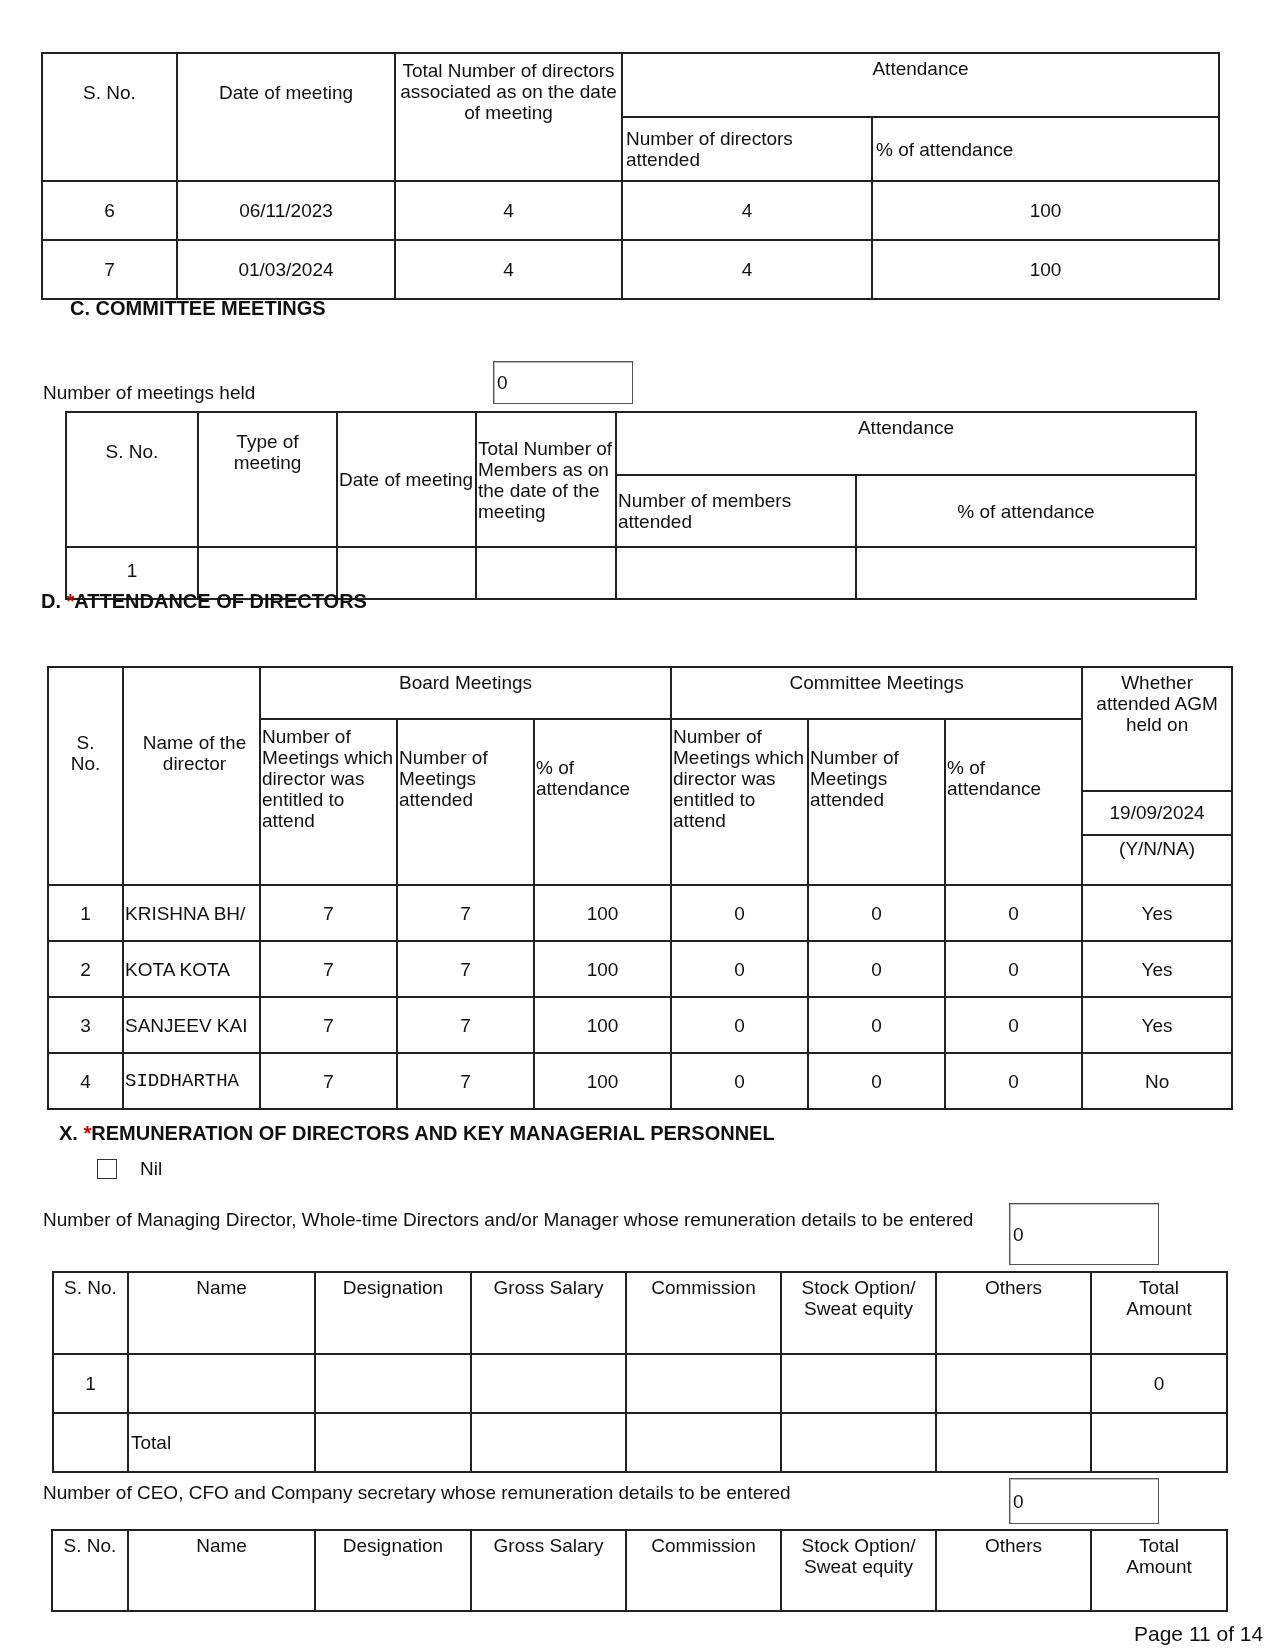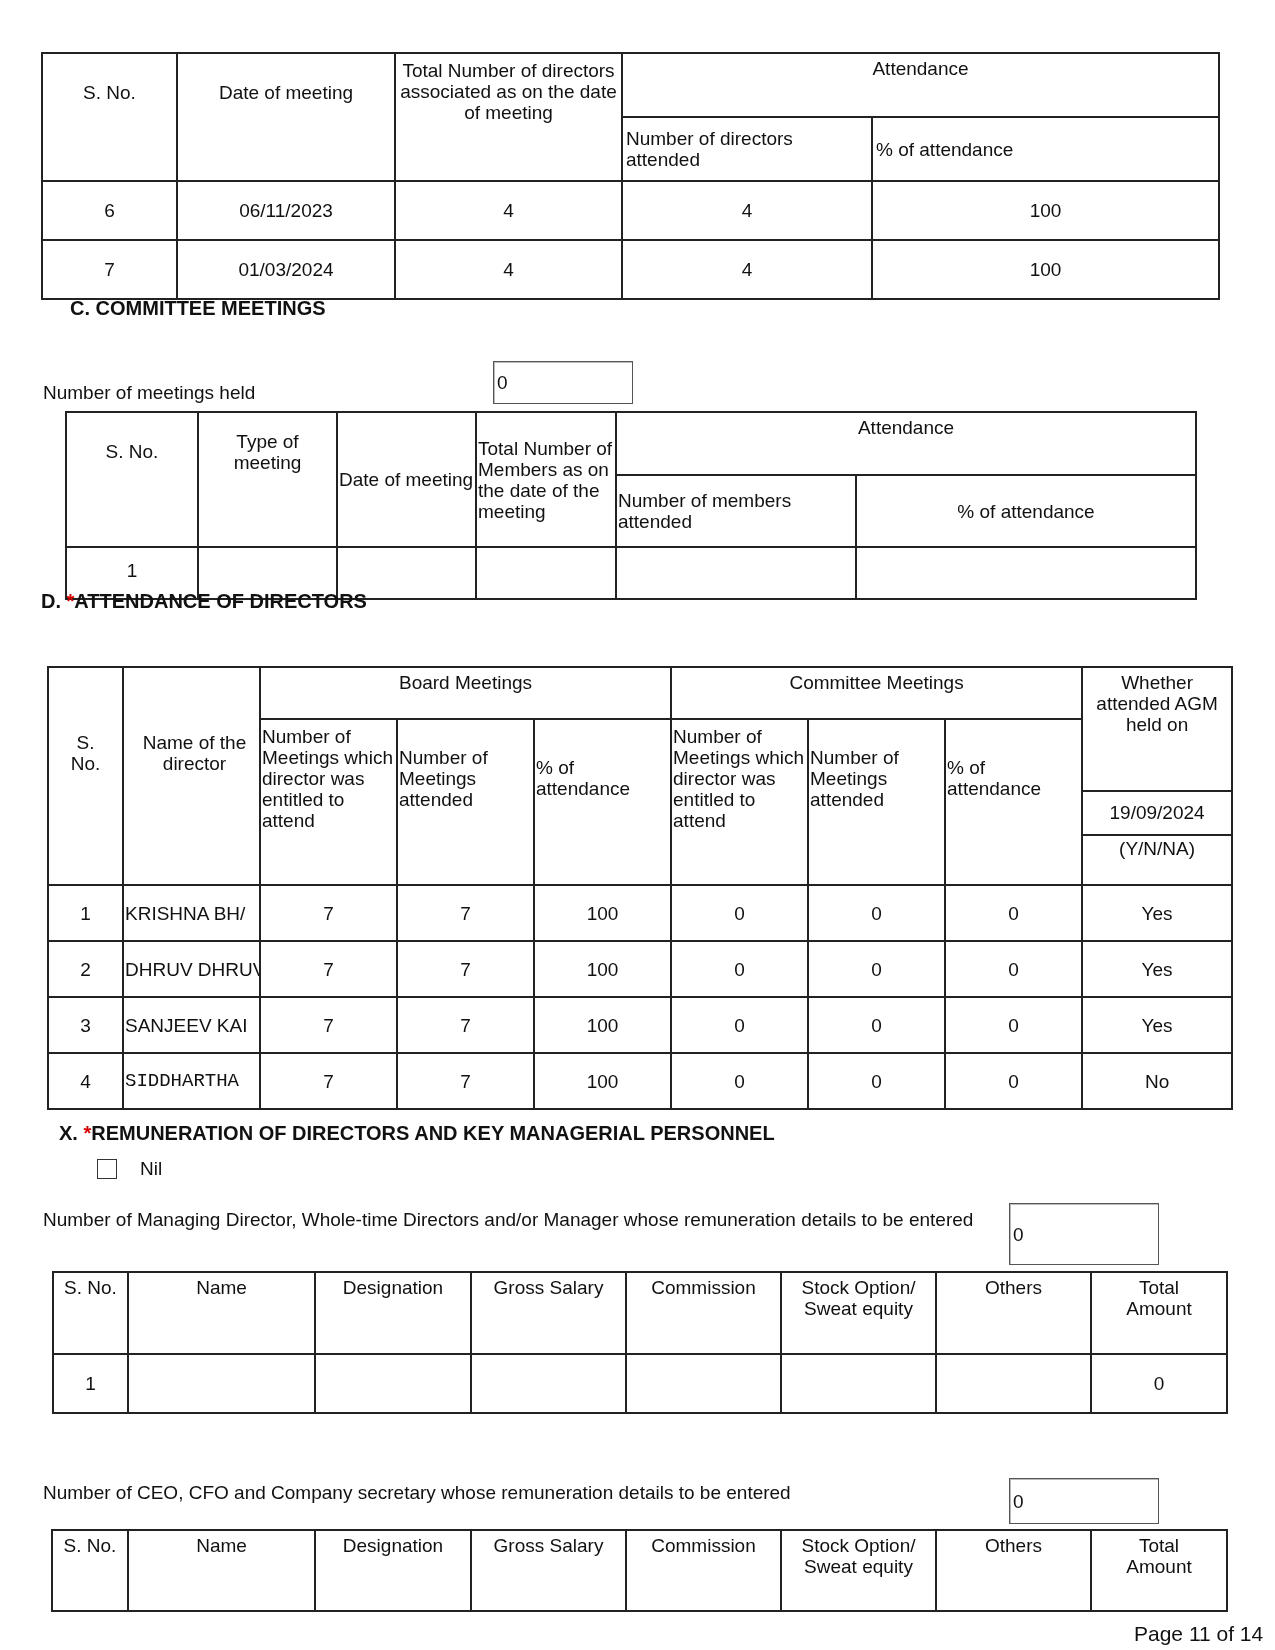--- a/index.html
+++ b/index.html
@@ -139,21 +139,21 @@
     <td class="c">7</td>
     <td class="c">7</td>
     <td class="c">100</td>
     <td class="c">0</td>
     <td class="c">0</td>
     <td class="c">0</td>
     <td class="c">Yes</td>
   </tr>
   <tr style="height:56px">
     <td class="c">2</td>
-    <td class="l nm" style="padding:0 1px;">DHRUV DHRUV</td>
+    <td class="l nm" style="padding:0 1px;">KOTA KOTA</td>
     <td class="c">7</td>
     <td class="c">7</td>
     <td class="c">100</td>
     <td class="c">0</td>
     <td class="c">0</td>
     <td class="c">0</td>
     <td class="c">Yes</td>
   </tr>
   <tr style="height:56px">
     <td class="c">3</td>
@@ -215,20 +215,30 @@
   <tr style="height:59px">
     <td class="c">1</td>
     <td></td>
     <td></td>
     <td></td>
     <td></td>
     <td></td>
     <td></td>
     <td class="c">0</td>
   </tr>
+  <tr style="height:59px">
+    <td></td>
+    <td class="l" style="padding:0 2px;">Total</td>
+    <td></td>
+    <td></td>
+    <td></td>
+    <td></td>
+    <td></td>
+    <td></td>
+  </tr>
 </tbody>
   </table>
 
 <div class="abs label" style="left:43px; top:1482px;">Number of CEO, CFO and Company secretary whose remuneration details to be entered</div>
 <div class="inbox" style="left:1009px; top:1478px; width:150px; height:46px; padding-top:12px;">0</div>
 
 <table class="grid" style="left:51px; top:1529px; width:1175px;">
   <colgroup>
     <col style="width:76px">
       <col style="width:187px">

